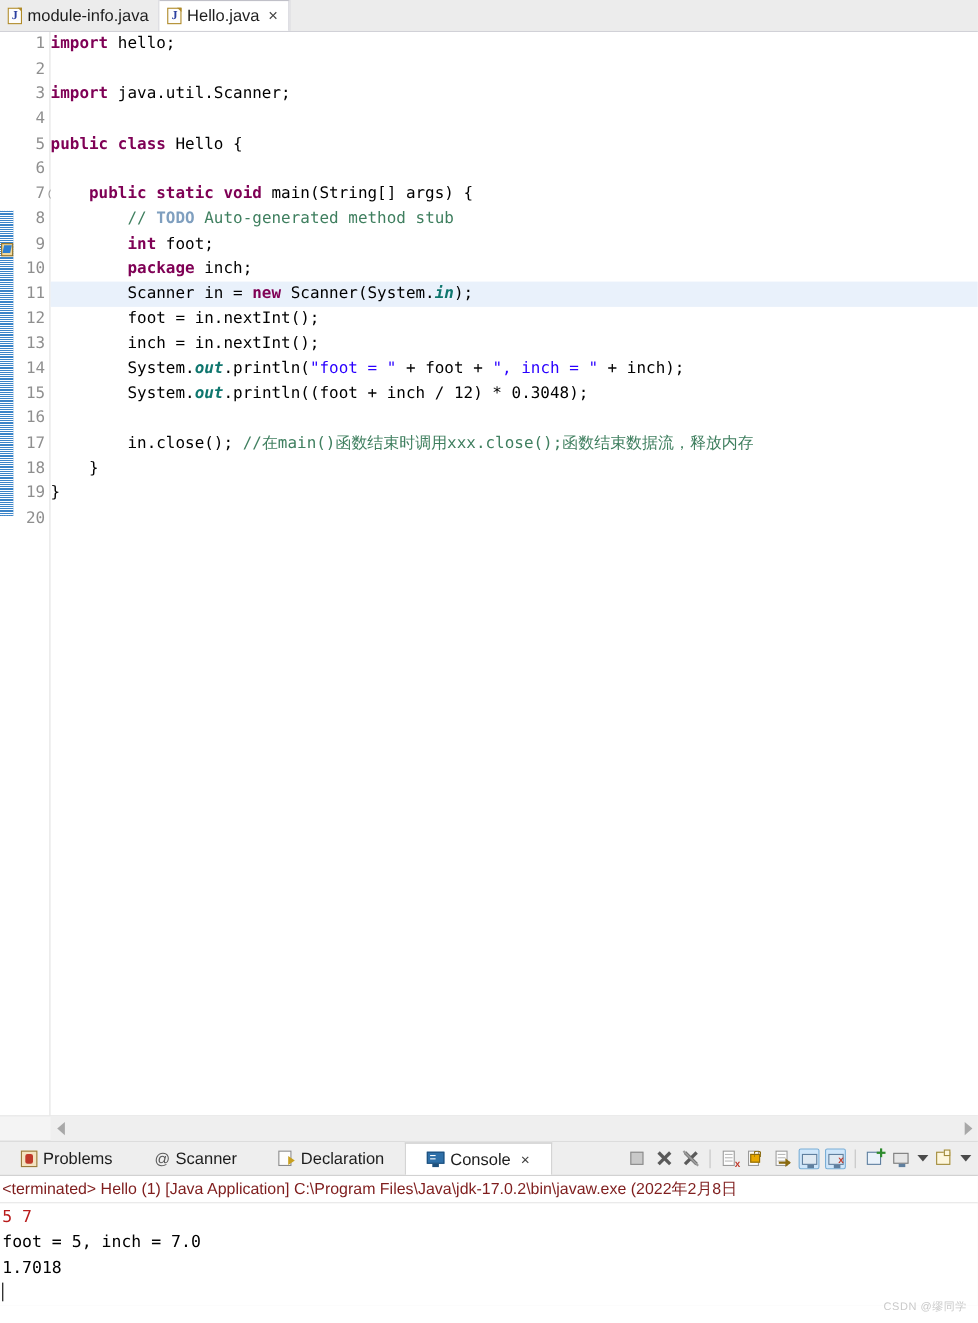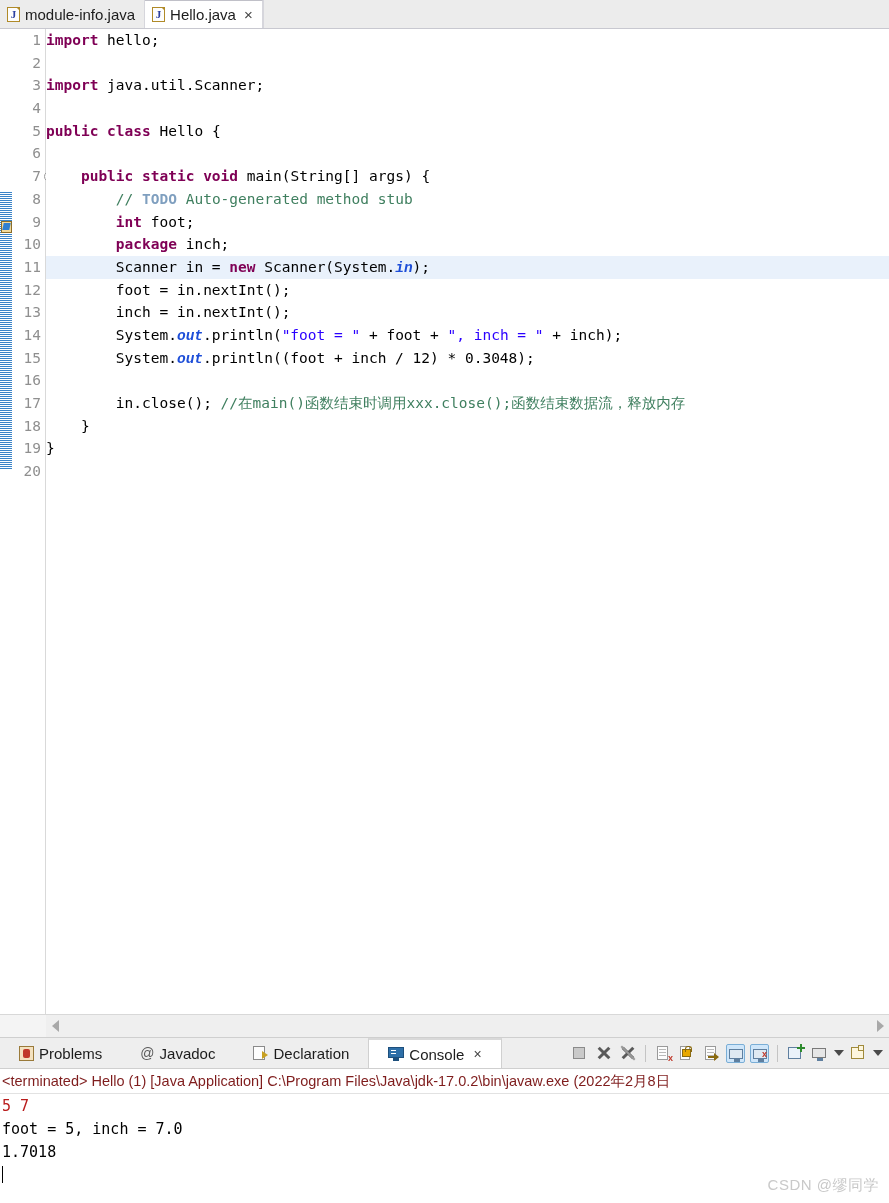--- a/index.html
+++ b/index.html
@@ -183,21 +183,21 @@
     position: absolute;
     left: 2px; top: 4px;
     width: 5px; height: 1px;
     background: #5a5a5a;
   }
   
   .kw  { color: #7f0055; font-weight: bold; }
   .str { color: #2a00ff; }
   .cmt { color: #3f7f5f; }
   .todo{ color: #7f9fbf; font-weight: bold; }
-  .fld { color: #1d4ed8; font-weight: bold; font-style: italic; font-family: Liberation Mono, monospace; }
+  .fld { color: #0f766e; font-weight: bold; font-style: italic; }
   .pln { color: #000000; }
 
   
   .hscroll {
     position: relative;
     height: 22px;
     background: #f4f4f4;
     border-bottom: 1px solid #cfcfcf;
     display: flex;
     align-items: center;
@@ -349,21 +349,21 @@
     width: 1px;
     height: 17px;
     background: #000;
     vertical-align: -3px;
   }
 
   .watermark {
     position: absolute;
     right: 10px;
     bottom: 8px;
-    font-size: 15px;
+    font-size: 10px;
     color: #c9c9c9;
     font-family: "Liberation Sans", sans-serif;
     letter-spacing: 0.5px;
   }
 </style>
 </head>
 <body>
 
 <div class="tabbar">
   <div class="tab inactive">
@@ -452,21 +452,21 @@
     <div class="ptab">
       <span class="ico-problems">
           <span class="bg"></span>
           <span class="dot"></span>
         </span>
       <span>Problems</span>
     </div>
 
     <div class="ptab">
       <span class="ico-at">@</span>
-      <span>Javadoc</span>
+      <span>Scanner</span>
     </div>
 
     <div class="ptab">
       <span class="ico-decl">
           <span class="bg"></span>
           <span class="ar"></span>
         </span>
       <span>Declaration</span>
     </div>
 

